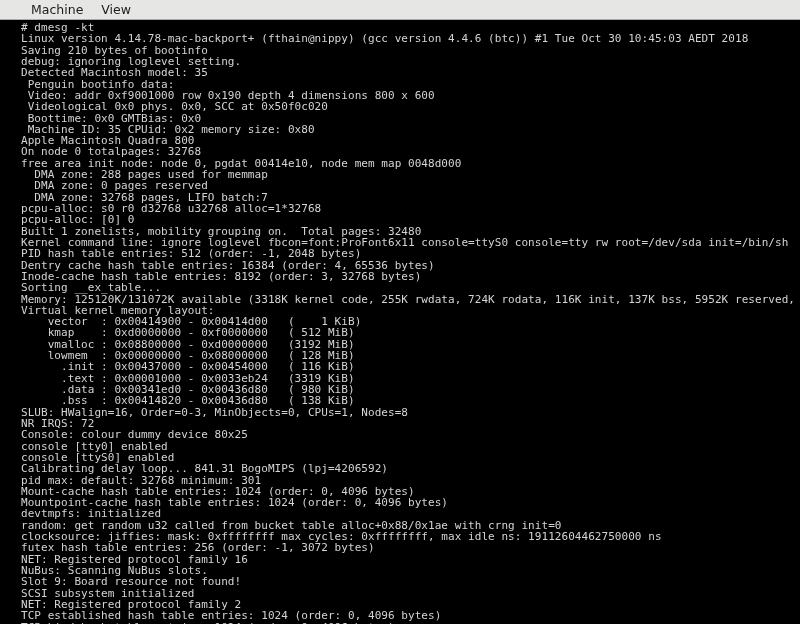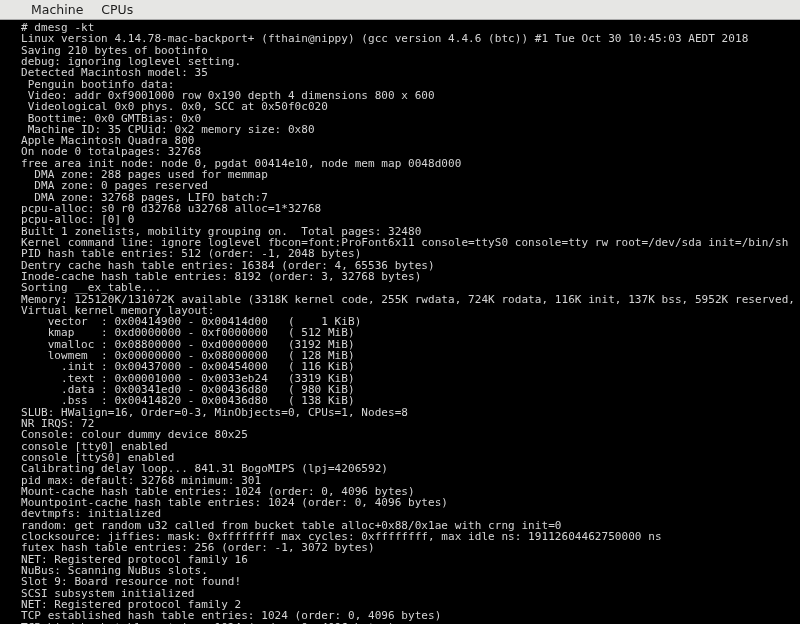--- a/index.html
+++ b/index.html
@@ -61,18 +61,18 @@
     white-space: pre;
     overflow: hidden;
     margin-left: 20px;
   }
 </style>
 </head>
 <body>
 
 <div id="menubar">
   <div class="menu-item">Machine</div>
-  <div class="menu-item">CPUs</div>
+  <div class="menu-item">View</div>
 </div>
 
 <div id="screen">
   <div id="console-output"><span class="line"># dmesg -kt</span><span class="line">Linux version 4.14.78-mac-backport+ (fthain@nippy) (gcc version 4.4.6 (btc)) #1 Tue Oct 30 10:45:03 AEDT 2018</span><span class="line">Saving 210 bytes of bootinfo</span><span class="line">debug: ignoring loglevel setting.</span><span class="line">Detected Macintosh model: 35</span><span class="line"> Penguin bootinfo data:</span><span class="line"> Video: addr 0xf9001000 row 0x190 depth 4 dimensions 800 x 600</span><span class="line"> Videological 0x0 phys. 0x0, SCC at 0x50f0c020</span><span class="line"> Boottime: 0x0 GMTBias: 0x0</span><span class="line"> Machine ID: 35 CPUid: 0x2 memory size: 0x80</span><span class="line">Apple Macintosh Quadra 800</span><span class="line">On node 0 totalpages: 32768</span><span class="line">free_area_init_node: node 0, pgdat 00414e10, node_mem_map 0048d000</span><span class="line">  DMA zone: 288 pages used for memmap</span><span class="line">  DMA zone: 0 pages reserved</span><span class="line">  DMA zone: 32768 pages, LIFO batch:7</span><span class="line">pcpu-alloc: s0 r0 d32768 u32768 alloc=1*32768</span><span class="line">pcpu-alloc: [0] 0</span><span class="line">Built 1 zonelists, mobility grouping on.  Total pages: 32480</span><span class="line">Kernel command line: ignore_loglevel fbcon=font:ProFont6x11 console=ttyS0 console=tty rw root=/dev/sda init=/bin/sh</span><span class="line">PID hash table entries: 512 (order: -1, 2048 bytes)</span><span class="line">Dentry cache hash table entries: 16384 (order: 4, 65536 bytes)</span><span class="line">Inode-cache hash table entries: 8192 (order: 3, 32768 bytes)</span><span class="line">Sorting __ex_table...</span><span class="line">Memory: 125120K/131072K available (3318K kernel code, 255K rwdata, 724K rodata, 116K init, 137K bss, 5952K reserved, 0K cma-reserved)</span><span class="line">Virtual kernel memory layout:</span><span class="line">    vector  : 0x00414900 - 0x00414d00   (    1 KiB)</span><span class="line">    kmap    : 0xd0000000 - 0xf0000000   ( 512 MiB)</span><span class="line">    vmalloc : 0x08800000 - 0xd0000000   (3192 MiB)</span><span class="line">    lowmem  : 0x00000000 - 0x08000000   ( 128 MiB)</span><span class="line">      .init : 0x00437000 - 0x00454000   ( 116 KiB)</span><span class="line">      .text : 0x00001000 - 0x0033eb24   (3319 KiB)</span><span class="line">      .data : 0x00341ed0 - 0x00436d80   ( 980 KiB)</span><span class="line">      .bss  : 0x00414820 - 0x00436d80   ( 138 KiB)</span><span class="line">SLUB: HWalign=16, Order=0-3, MinObjects=0, CPUs=1, Nodes=8</span><span class="line">NR_IRQS: 72</span><span class="line">Console: colour dummy device 80x25</span><span class="line">console [tty0] enabled</span><span class="line">console [ttyS0] enabled</span><span class="line">Calibrating delay loop... 841.31 BogoMIPS (lpj=4206592)</span><span class="line">pid_max: default: 32768 minimum: 301</span><span class="line">Mount-cache hash table entries: 1024 (order: 0, 4096 bytes)</span><span class="line">Mountpoint-cache hash table entries: 1024 (order: 0, 4096 bytes)</span><span class="line">devtmpfs: initialized</span><span class="line">random: get_random_u32 called from bucket_table_alloc+0x88/0x1ae with crng_init=0</span><span class="line">clocksource: jiffies: mask: 0xffffffff max_cycles: 0xffffffff, max_idle_ns: 19112604462750000 ns</span><span class="line">futex hash table entries: 256 (order: -1, 3072 bytes)</span><span class="line">NET: Registered protocol family 16</span><span class="line">NuBus: Scanning NuBus slots.</span><span class="line">Slot 9: Board resource not found!</span><span class="line">SCSI subsystem initialized</span><span class="line">NET: Registered protocol family 2</span><span class="line">TCP established hash table entries: 1024 (order: 0, 4096 bytes)</span><span class="line">TCP bind hash table entries: 1024 (order: 0, 4096 bytes)</span></div>
 </div>
 
 </body></html>

